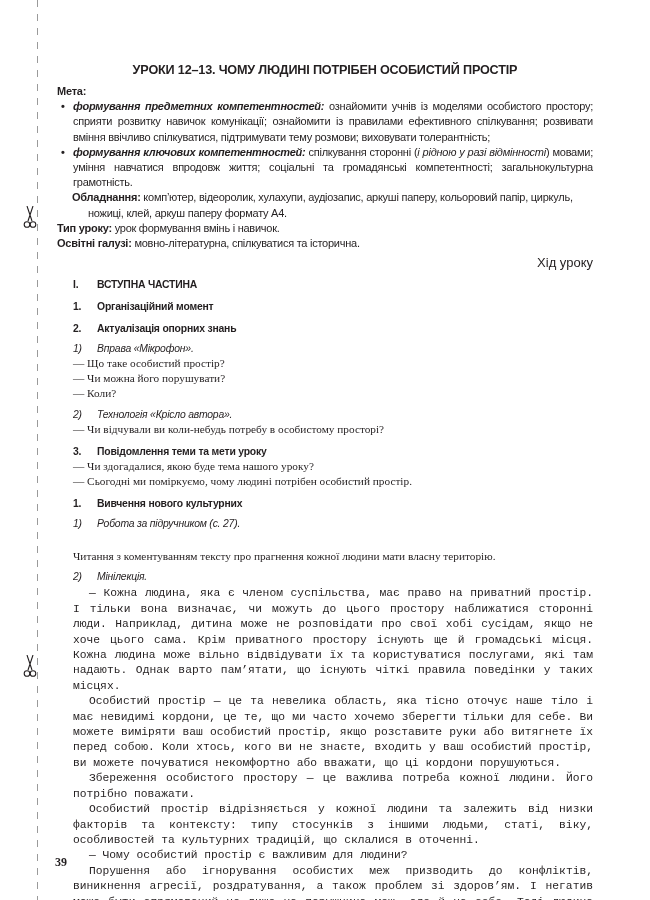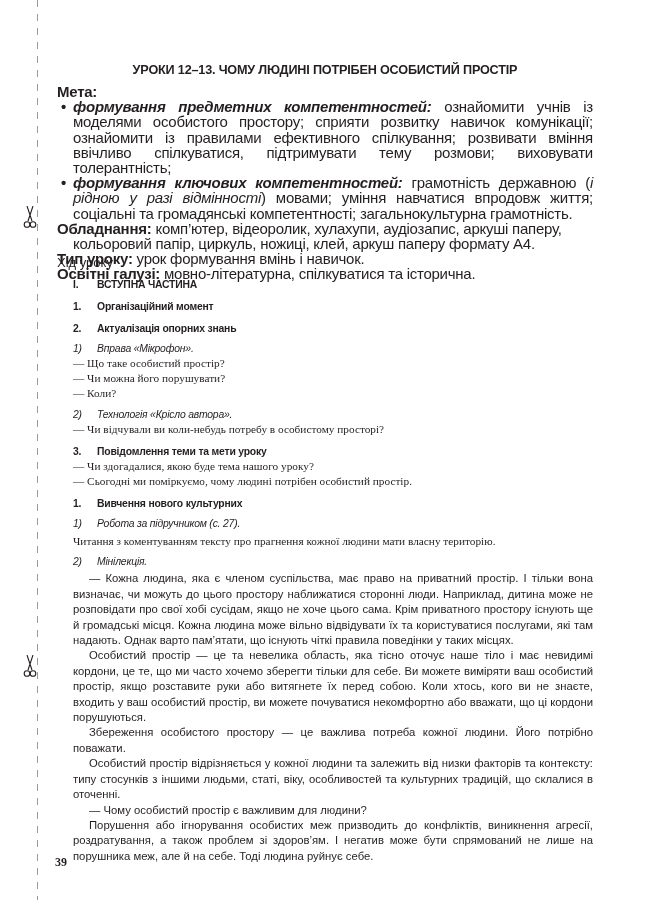--- a/index.html
+++ b/index.html
@@ -19,49 +19,49 @@
     }
 
     .title {
       position: absolute; left: 0; top: 62px; width: 536px;
       text-align: center;
       font-family: "Liberation Sans", sans-serif;
       font-weight: bold; font-size: 13.6px; letter-spacing: -0.2px;
       transform: scaleX(0.93); transform-origin: center;
     }
 
-    .sans { font-family: "Liberation Sans", sans-serif; font-size: 15px; letter-spacing: -0.25px; }
+    .sans { font-family: "Liberation Sans", sans-serif; font-size: 11px; letter-spacing: -0.25px; }
 
     .meta-block { position: absolute; left: 0; top: 84px; width: 536px; line-height: 15.2px; }
     .meta-block .lbl { font-weight: bold; }
     .bullet { position: relative; padding-left: 16px; text-align: justify; }
     .bullet .dot { position: absolute; left: 4px; top: 0; font-weight: bold; }
     .bi { font-weight: bold; font-style: italic; }
     .it { font-style: italic; }
-    .hang { padding-left: 16px; text-indent: -16px; }
+    .hang { padding-left: 16px; text-indent: -16px; margin-left: 15px; }
 
     .hid {
-      position: absolute; left: 0; top: 255px; width: 536px; text-align: left;
+      position: absolute; left: 0; top: 255px; width: 536px; text-align: right;
       font-family: "Liberation Sans", sans-serif; font-size: 13px;
     }
 
     .flow { position: absolute; left: 16px; top: 270px; width: 520px; }
     .h-row {
       display: flex; font-family: "Liberation Sans", sans-serif; font-weight: bold;
       font-size: 10.4px; letter-spacing: -0.2px; margin-top: 8px; height: 14px; line-height: 14px;
     }
     .h-row .num { width: 24px; }
     .sub-row {
       display: flex; font-family: "Liberation Sans", sans-serif; font-style: italic;
       font-size: 10.4px; letter-spacing: -0.2px; margin-top: 6px; height: 14px; line-height: 14px;
     }
     .sub-row .num { width: 24px; }
     .line { font-family: "Liberation Serif", serif; font-size: 11.3px; line-height: 15.2px; }
     .para {
-      font-family: Liberation Sans, sans-serif; font-size: 11.3px; line-height: 15.4px;
+      font-family: Liberation Mono, monospace; font-size: 11.3px; line-height: 15.4px;
       text-align: justify; text-indent: 16px;
     }
 
     .page-num {
       position: absolute; left: 55px; top: 855px;
       font-family: "Liberation Serif", serif; font-weight: bold; font-size: 12px;
     }
   </style>
 </head>
 <body>
@@ -86,21 +86,21 @@
 <div class="page">
 
   <div class="title">УРОКИ 12–13. ЧОМУ ЛЮДИНІ ПОТРІБЕН ОСОБИСТИЙ ПРОСТІР</div>
 
   <div class="meta-block sans">
     <div class="lbl">Мета:</div>
     <div class="bullet">
       <span class="dot">•</span><span class="bi">формування предметних компетентностей:</span><span> ознайомити учнів із моделями особистого простору; сприяти розвитку навичок комунікації; ознайомити із правилами ефективного спілкування; розвивати вміння ввічливо спілкуватися, підтримувати тему розмови; виховувати толерантність;</span>
     </div>
     <div class="bullet">
-      <span class="dot">•</span><span class="bi">формування ключових компетентностей:</span><span> грамотність державною (</span><span class="it">і рідною у разі відмінності</span><span>) мовами; уміння навчатися впродовж життя; соціальні та громадянські компетентності; загальнокультурна грамотність.</span>
+      <span class="dot">•</span><span class="bi">формування ключових компетентностей:</span><span> спілкування сторонні (</span><span class="it">і рідною у разі відмінності</span><span>) мовами; уміння навчатися впродовж життя; соціальні та громадянські компетентності; загальнокультурна грамотність.</span>
     </div>
     <div class="hang">
       <span class="lbl">Обладнання:</span><span> комп’ютер, відеоролик, хулахупи, аудіозапис, аркуші паперу, кольоровий папір, циркуль, ножиці, клей, аркуш паперу формату А4.</span>
     </div>
     <div>
       <span class="lbl">Тип уроку:</span><span> урок формування вмінь і навичок.</span>
     </div>
     <div>
       <span class="lbl">Освітні галузі:</span><span> мовно-літературна, спілкуватися та історична.</span>
     </div>
@@ -140,21 +140,21 @@
     <div class="line">— Чи здогадалися, якою буде тема нашого уроку?</div>
     <div class="line">— Сьогодні ми поміркуємо, чому людині потрібен особистий простір.</div>
     <div class="h-row">
         <span class="num">1.</span>
         <span>Вивчення нового культурних</span>
       </div>
     <div class="sub-row">
         <span class="num">1)</span>
         <span>Робота за підручником (с. 27).</span>
       </div>
-    <div class="line" style="margin-top:3px">Читання з коментуванням тексту про прагнення кожної людини мати власну територію.</div>
+    <div class="line" style="margin-top:18px">Читання з коментуванням тексту про прагнення кожної людини мати власну територію.</div>
     <div class="sub-row">
         <span class="num">2)</span>
         <span>Мінілекція.</span>
       </div>
     <div class="para" style="margin-top:2px">— Кожна людина, яка є членом суспільства, має право на приватний простір. І тільки вона визначає, чи можуть до цього простору наближатися сторонні люди. Наприклад, дитина може не розповідати про свої хобі сусідам, якщо не хоче цього сама. Крім приватного простору існують ще й громадські місця. Кожна людина може вільно відвідувати їх та користуватися послугами, які там надають. Однак варто пам’ятати, що існують чіткі правила поведінки у таких місцях.</div>
     <div class="para">Особистий простір — це та невелика область, яка тісно оточує наше тіло і має невидимі кордони, це те, що ми часто хочемо зберегти тільки для себе. Ви можете виміряти ваш особистий простір, якщо розставите руки або витягнете їх перед собою. Коли хтось, кого ви не знаєте, входить у ваш особистий простір, ви можете почуватися некомфортно або вважати, що ці кордони порушуються.</div>
     <div class="para">Збереження особистого простору — це важлива потреба кожної людини. Його потрібно поважати.</div>
     <div class="para">Особистий простір відрізняється у кожної людини та залежить від низки факторів та контексту: типу стосунків з іншими людьми, статі, віку, особливостей та культурних традицій, що склалися в оточенні.</div>
     <div class="para">— Чому особистий простір є важливим для людини?</div>
     <div class="para">Порушення або ігнорування особистих меж призводить до конфліктів, виникнення агресії, роздратування, а також проблем зі здоров’ям. І негатив може бути спрямований не лише на порушника меж, але й на себе. Тоді людина руйнує себе.</div>

